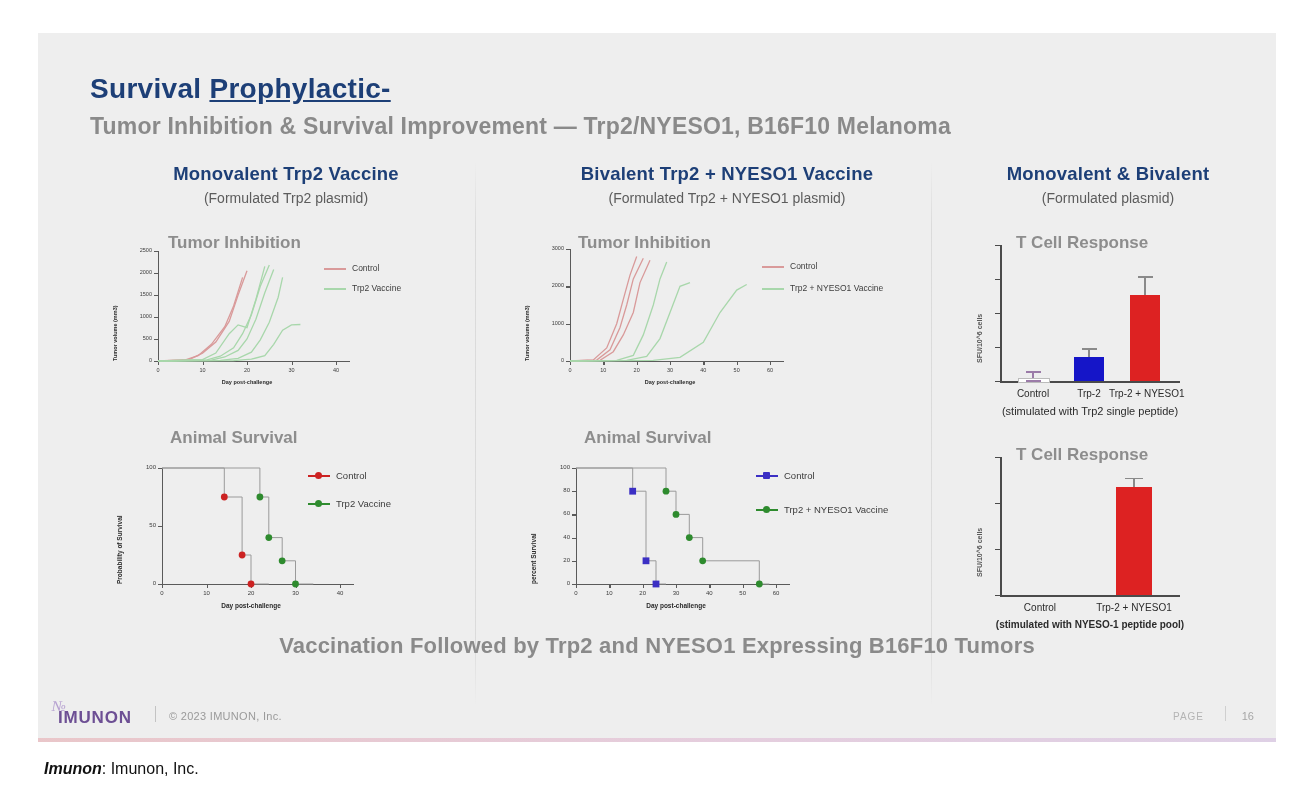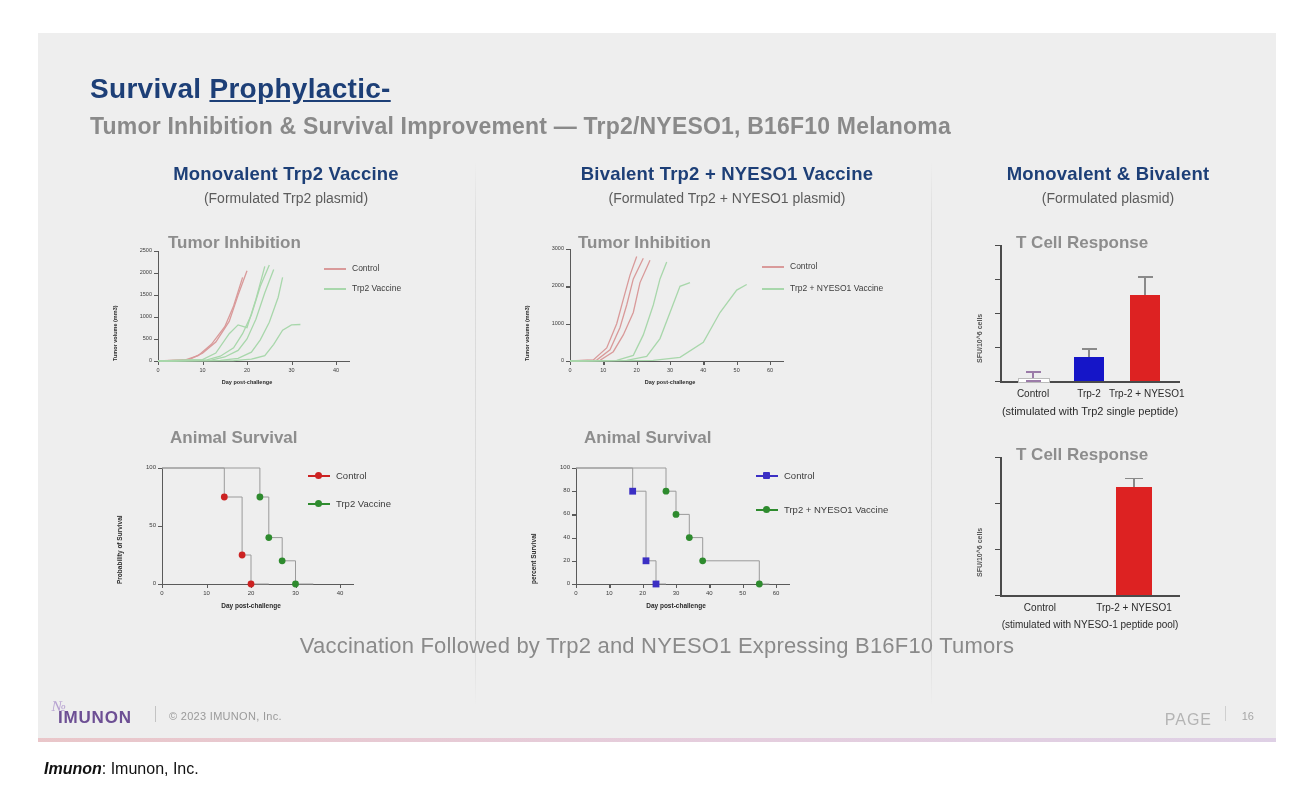--- a/index.html
+++ b/index.html
@@ -83,36 +83,36 @@
   .bar{position:absolute;}
   .errbar{position:absolute;}
   .errbar .stem{position:absolute;left:50%;width:1.5px;margin-left:-.75px;}
   .errbar .cap{position:absolute;height:1.5px;left:0;width:100%;}
   .barlabel{position:absolute;text-align:center;color:#2b2b2b;white-space:nowrap;}
   .barcaption{position:absolute;text-align:center;color:#2b2b2b;white-space:nowrap;}
 
   
   .banner{
     position:absolute;left:0;top:600px;width:100%;text-align:center;
-    font-size:22px;font-weight:normal;color:#8a8a8a;letter-spacing:.2px;
+    font-size:22px;font-weight:bold;color:#8a8a8a;letter-spacing:.2px;
   }
 
   
   .footer{position:absolute;left:0;bottom:12px;width:100%;height:28px;}
   .logo-mark{
     position:absolute;left:14px;top:-4px;font-size:15px;color:#b59fd0;
     font-family:"Liberation Serif", serif;font-style:italic;
   }
   .logo-text{
     position:absolute;left:20px;top:6px;font-size:17px;font-weight:bold;
     color:#6d4f94;letter-spacing:.8px;
   }
   .footer-sep{position:absolute;left:117px;top:4px;width:1px;height:16px;background:#c3c3c3;}
   .footer-copy{position:absolute;left:131px;top:8px;font-size:11px;color:#9a9a9a;letter-spacing:.3px;}
-  .footer-page-label{position:absolute;right:64px;top:9px;font-size:16px;color:#b4b4b4;letter-spacing:1px;}
+  .footer-page-label{position:absolute;right:72px;top:9px;font-size:10px;color:#b4b4b4;letter-spacing:1px;}
   .footer-page-sep{position:absolute;right:50px;top:4px;width:1px;height:15px;background:#cfcfcf;}
   .footer-page-num{position:absolute;right:22px;top:8px;font-size:11px;color:#a6a6a6;}
 
   
   .source{
     position:absolute;left:44px;top:760px;font-size:16px;color:#111;
   }
   .source .lbl{font-style:italic;font-weight:bold;}
 </style>
 </head>
@@ -361,21 +361,21 @@
         <div class="tick" style="left:57px;top:58px;width:5px;height:1.4px;background:#4a4a4a;"></div>
         <div class="tick" style="left:57px;top:12px;width:5px;height:1.4px;background:#4a4a4a;"></div>
         <div class="axis-name vert" style="left:38px;top:132px;font-size:7px;color:#555;">SFU/10^6 cells</div>
         <div class="barlabel" style="left:58.8px;top:157px;width:86.39999999999999px;font-size:10px;">Control</div>
         <div class="bar" style="left:178px;top:41.900000000000006px;width:36px;height:108.1px;background:#dd2222;"></div>
         <div class="errbar" style="left:187px;top:32.7px;width:18px;height:9.200000000000003px;">
           <div class="stem" style="top:0;height:9.200000000000003px;background:#8a8a8a;"></div>
           <div class="cap" style="top:0;background:#8a8a8a;"></div>
         </div>
         <div class="barlabel" style="left:152.8px;top:157px;width:86.39999999999999px;font-size:10px;">Trp-2 + NYESO1</div>
-        <div class="barcaption" style="left:16px;top:174px;width:272px;font-size:10px;">(stimulated with NYESO-1 peptide pool)</div>
+        <div class="barcaption" style="left:16px;top:174px;width:272px;font-size:10px;font-weight:bold;">(stimulated with NYESO-1 peptide pool)</div>
       </div>
 
     <div class="banner">Vaccination Followed by Trp2 and NYESO1 Expressing B16F10 Tumors</div>
 
     <div class="footer">
       <span class="logo-mark">№</span>
       <span class="logo-text">IMUNON</span>
       <span class="footer-sep"></span>
       <span class="footer-copy">© 2023 IMUNON, Inc.</span>
       <span class="footer-page-label">PAGE</span>

